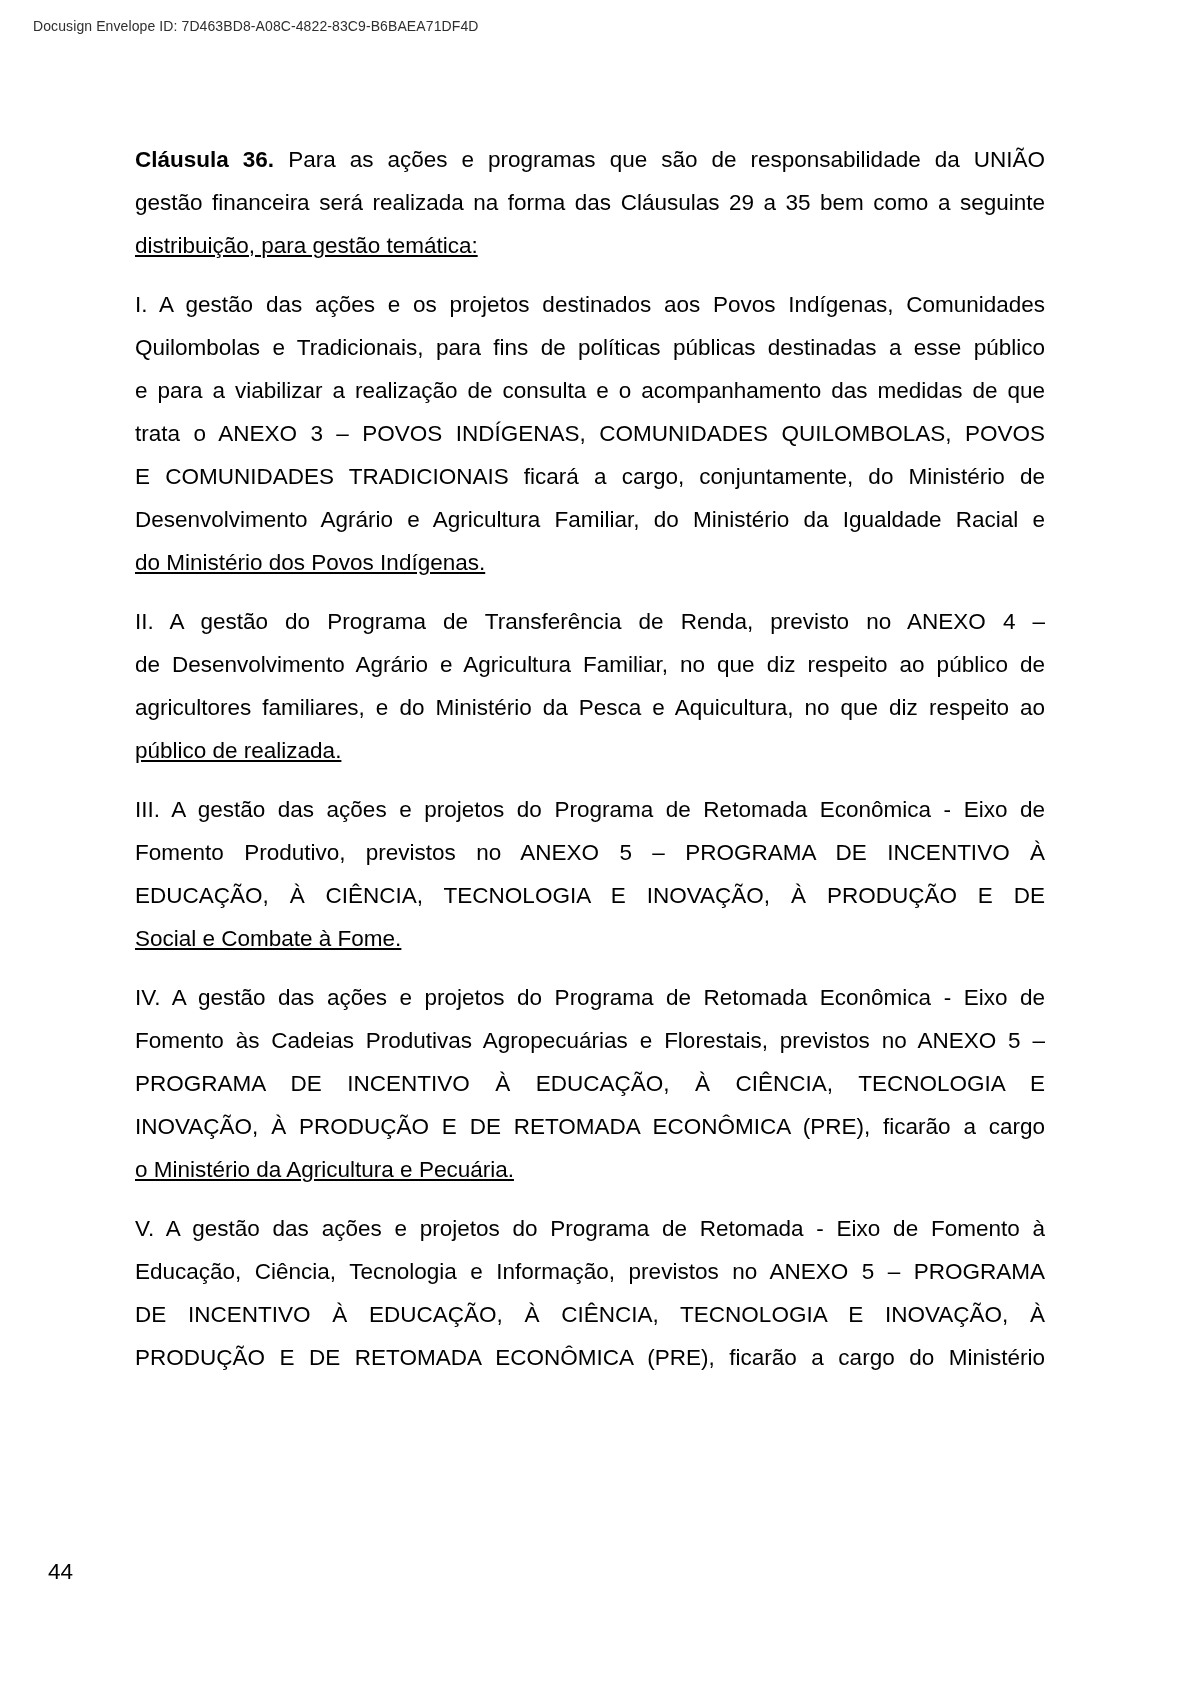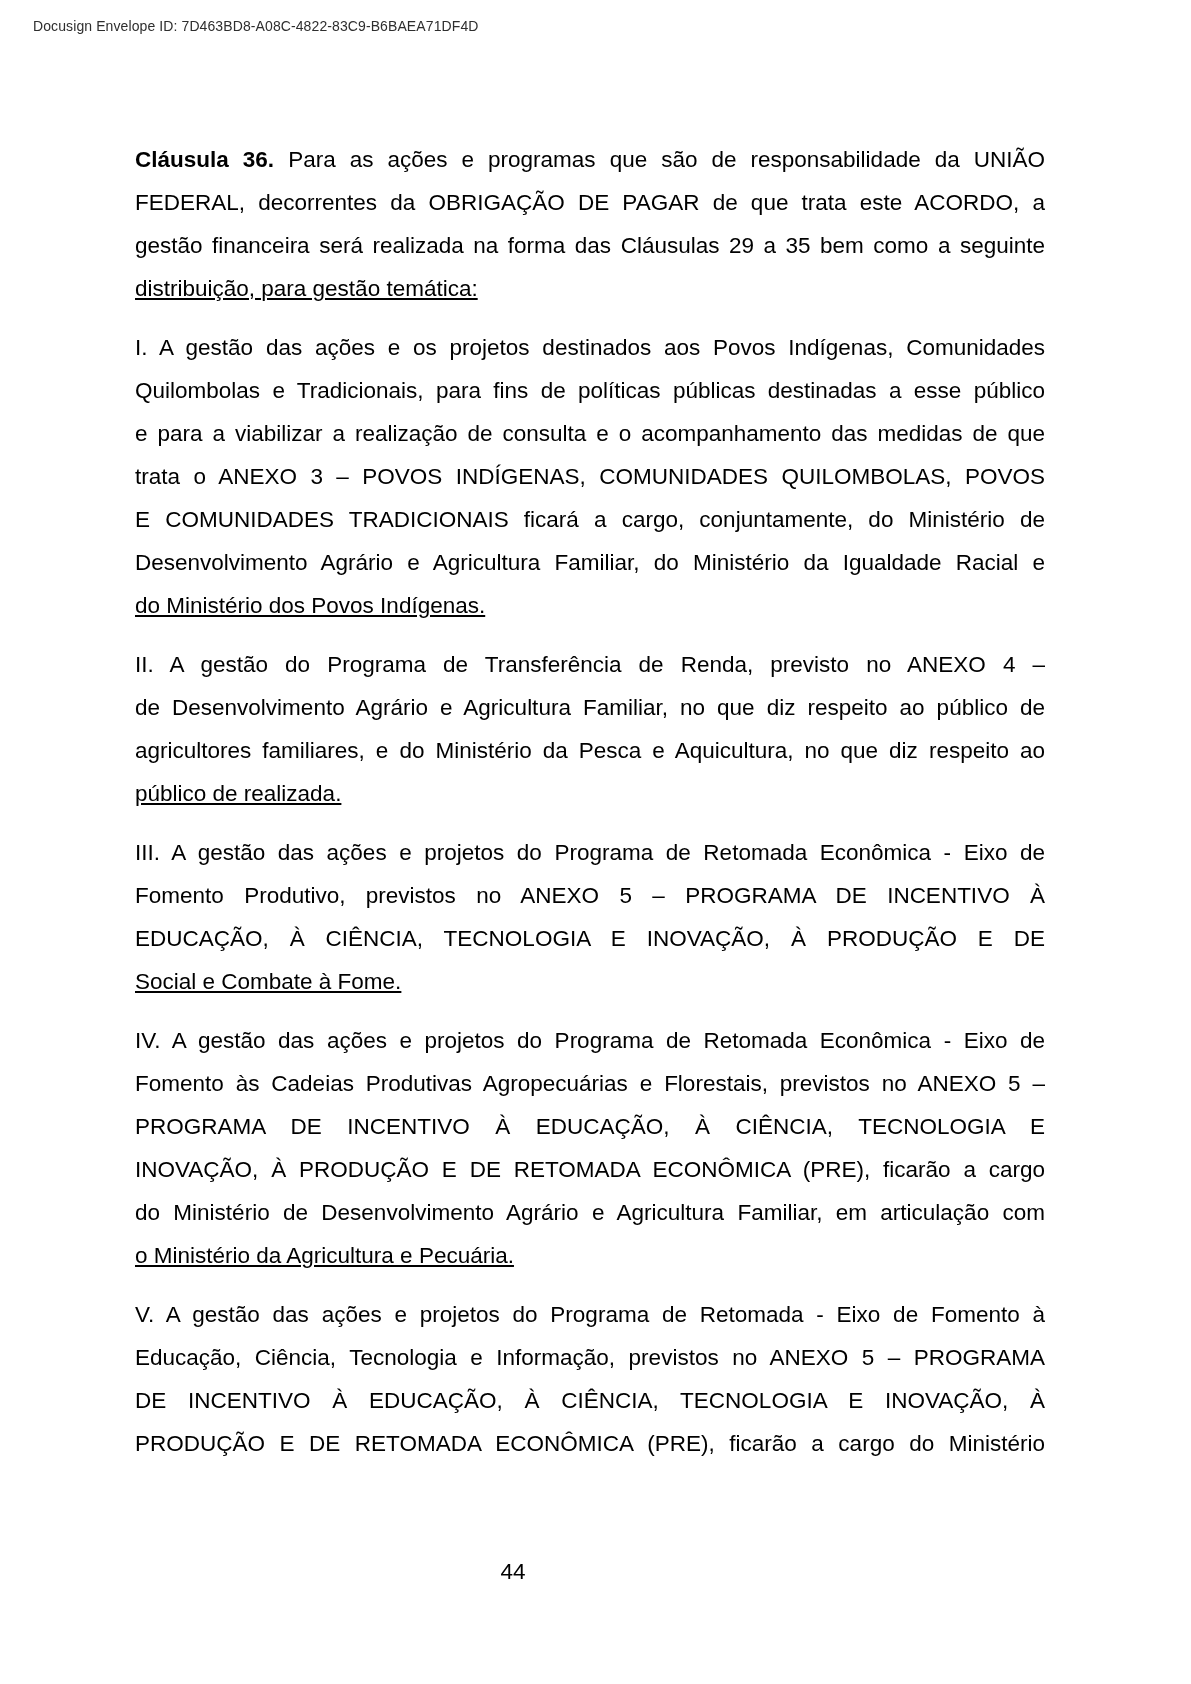--- a/index.html
+++ b/index.html
@@ -48,35 +48,35 @@
   }
   .clause-lead {
     font-weight: bold;
     margin-top: 40px;
   }
   .page-number {
     position: absolute;
     left: 0;
     top: 1558px;
     width: 1026px;
-    text-align: center;
+    text-align: left;
     font-size: 22.5px;
     line-height: 28px;
+    padding-left: 48px;
   }
 </style>
 </head>
 <body>
 
 <div class="envelope-header">Docusign Envelope ID: 7D463BD8-A08C-4822-83C9-B6BAEA71DF4D</div>
 
 <main class="doc-body">
 
   <div class="paragraph">
     <div class="line"><b class="clause-lead">Cláusula 36.</b> <span>Para as ações e programas que são de responsabilidade da UNIÃO</span></div>
-    <div class="line">FEDERAL, decorrentes da OBRIGAÇÃO DE PAGAR de que trata este ACORDO, a</div>
     <div class="line">gestão financeira será realizada na forma das Cláusulas 29 a 35 bem como a seguinte</div>
     <div class="line last">distribuição, para gestão temática:</div>
   </div>
 
   <div class="paragraph">
     <div class="line">I. A gestão das ações e os projetos destinados aos Povos Indígenas, Comunidades</div>
     <div class="line">Quilombolas e Tradicionais, para fins de políticas públicas destinadas a esse público</div>
     <div class="line">e para a viabilizar a realização de consulta e o acompanhamento das medidas de que</div>
     <div class="line">trata o ANEXO 3 – POVOS INDÍGENAS, COMUNIDADES QUILOMBOLAS, POVOS</div>
     <div class="line">E COMUNIDADES TRADICIONAIS ficará a cargo, conjuntamente, do Ministério de</div>
@@ -96,21 +96,20 @@
     <div class="line">Fomento Produtivo, previstos no ANEXO 5 – PROGRAMA DE INCENTIVO À</div>
     <div class="line">EDUCAÇÃO, À CIÊNCIA, TECNOLOGIA E INOVAÇÃO, À PRODUÇÃO E DE</div>
     <div class="line last">Social e Combate à Fome.</div>
   </div>
 
   <div class="paragraph">
     <div class="line">IV. A gestão das ações e projetos do Programa de Retomada Econômica - Eixo de</div>
     <div class="line">Fomento às Cadeias Produtivas Agropecuárias e Florestais, previstos no ANEXO 5 –</div>
     <div class="line">PROGRAMA DE INCENTIVO À EDUCAÇÃO, À CIÊNCIA, TECNOLOGIA E</div>
     <div class="line">INOVAÇÃO, À PRODUÇÃO E DE RETOMADA ECONÔMICA (PRE), ficarão a cargo</div>
-    <div class="line">do Ministério de Desenvolvimento Agrário e Agricultura Familiar, em articulação com</div>
     <div class="line last">o Ministério da Agricultura e Pecuária.</div>
   </div>
 
   <div class="paragraph">
     <div class="line">V. A gestão das ações e projetos do Programa de Retomada - Eixo de Fomento à</div>
     <div class="line">Educação, Ciência, Tecnologia e Informação, previstos no ANEXO 5 – PROGRAMA</div>
     <div class="line">DE INCENTIVO À EDUCAÇÃO, À CIÊNCIA, TECNOLOGIA E INOVAÇÃO, À</div>
     <div class="line">PRODUÇÃO E DE RETOMADA ECONÔMICA (PRE), ficarão a cargo do Ministério</div>
   </div>
 

